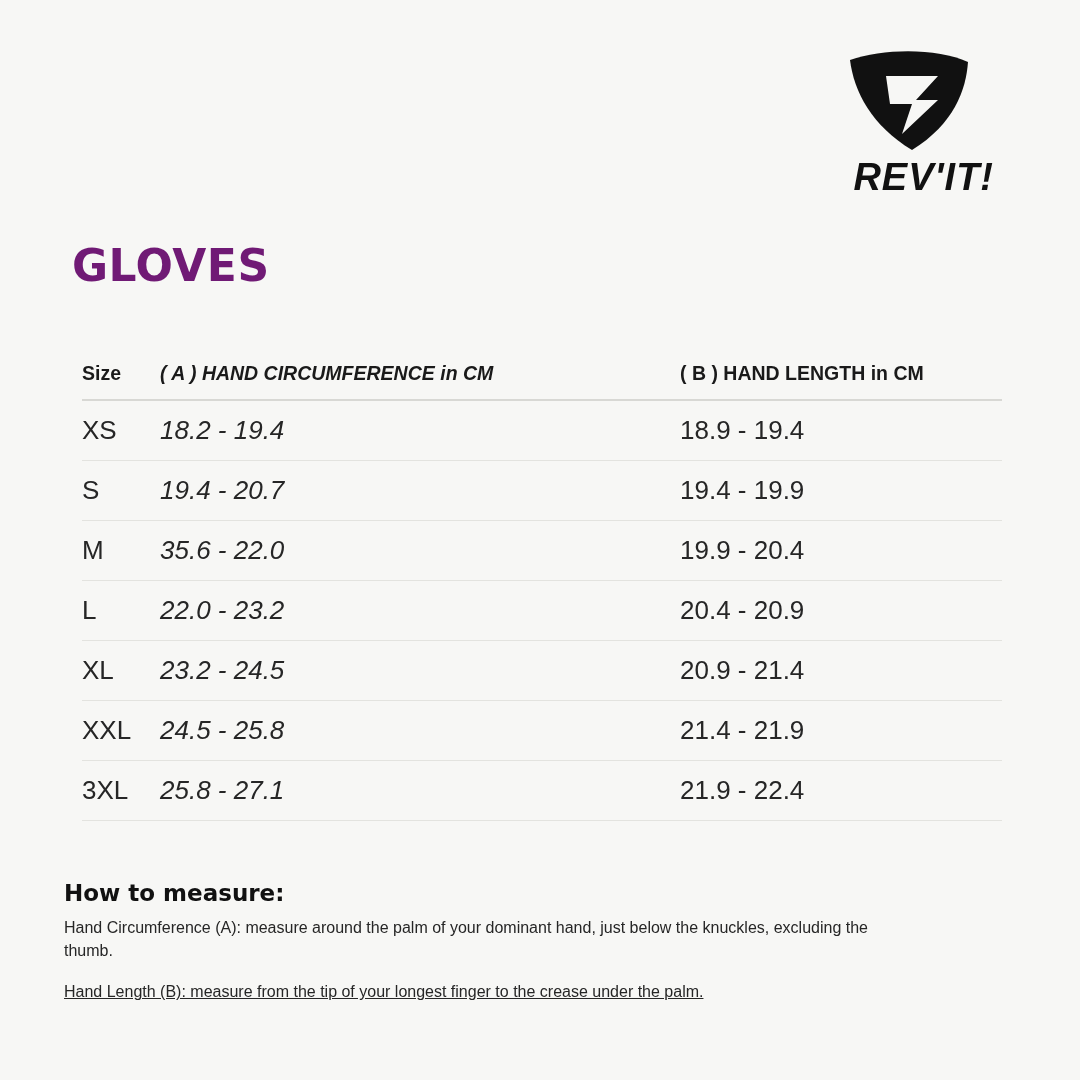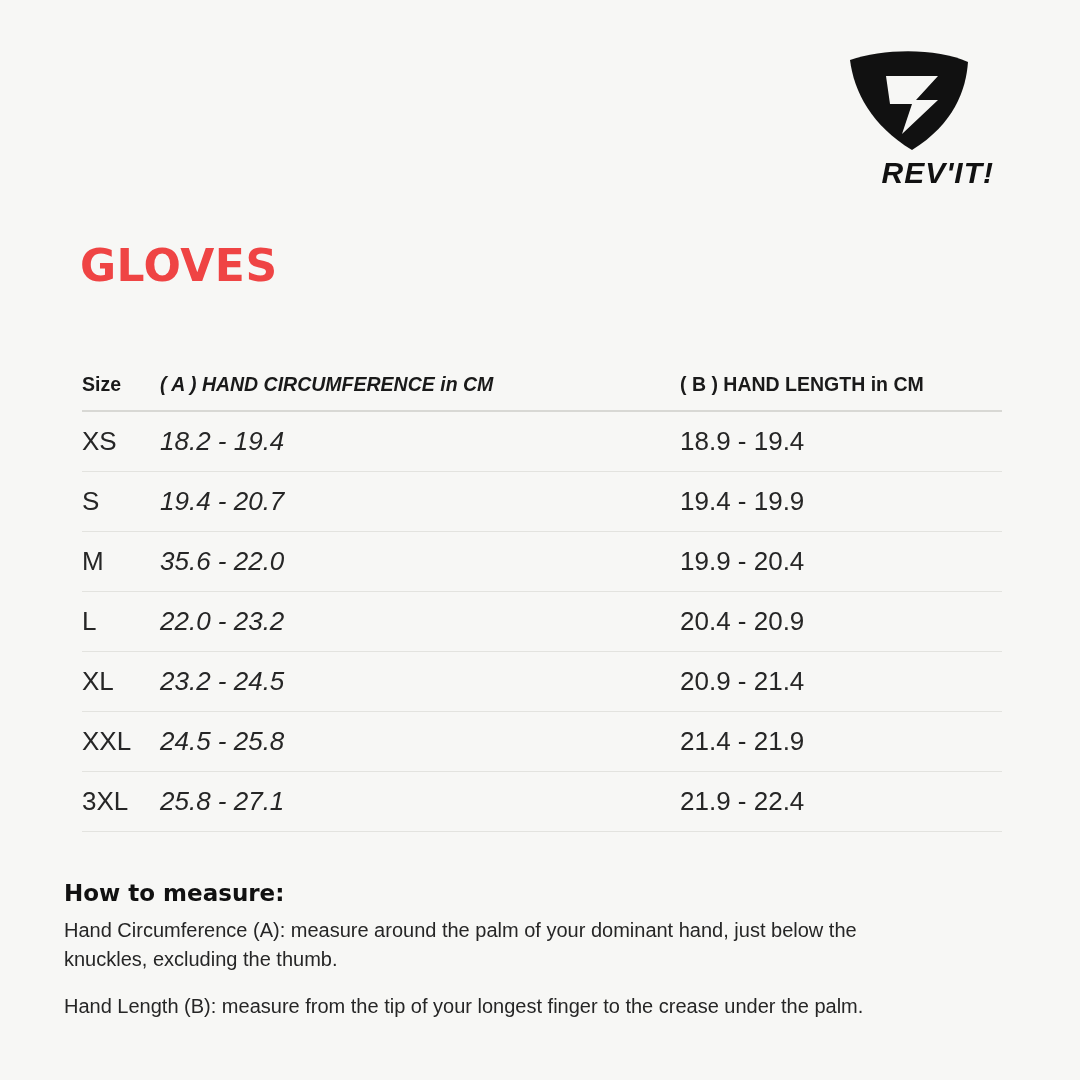--- a/index.html
+++ b/index.html
@@ -33,54 +33,53 @@
   .brand-mark {
     width: 132px;
     height: 108px;
     margin: 0 auto;
     display: block;
   }
   .brand-word {
     display: block;
     margin-top: 2px;
     font-family: "Liberation Sans", sans-serif;
-    font-size: 30px;
+    font-size: 38px;
     font-weight: bold;
     font-style: italic;
     letter-spacing: 1px;
     color: #111;
     text-align: right;
     padding-right: 4px;
   }
 
   
   .page-title {
     position: absolute;
-    left: 80px;
+    left: 72px;
     top: 240px;
     font-size: 44px;
     font-weight: bold;
     letter-spacing: 0.5px;
-    color: #ef4444;
+    color: #701a75;
     margin: 0;
     font-family: "DejaVu Sans", sans-serif;
   }
 
   
   .size-table-wrap {
     position: absolute;
     left: 82px;
     top: 362px;
     width: 920px;
   }
   table.size-table {
     width: 100%;
     border-collapse: collapse;
     font-size: 19px;
-    margin-top: 11px;
   }
   table.size-table thead th {
     text-align: left;
     font-size: 19.5px;
     font-weight: bold;
     color: #1a1a1a;
     padding: 0 0 14px 0;
     border-bottom: 2px solid #d8d8d4;
     white-space: nowrap;
   }
@@ -111,27 +110,27 @@
     width: 900px;
   }
   .howto-title {
     font-size: 23px;
     font-weight: bold;
     color: #111;
     margin: 0 0 10px 0;
     font-family: "DejaVu Sans", sans-serif;
   }
   .howto-p {
-    font-size: 20px;
+    font-size: 16px;
     line-height: 1.45;
     color: #262626;
     margin: 0 0 18px 0;
     max-width: 840px;
   }
-  .howto-p:last-child { margin-bottom: 0; }
+  .howto-p:last-child { margin-bottom: 0; text-decoration: underline; }
 </style>
 </head>
 <body>
 
 <div class="page">
 
   <div class="brand">
     <svg class="brand-mark" viewBox="0 0 132 108" aria-hidden="true">
       <path d="M8 14 C42 2, 96 2, 126 16 C124 44, 112 78, 70 104 C30 80, 12 46, 8 14 Z" fill="#111111"></path>
       <path d="M44 30 L96 30 L74 54 L96 54 L60 88 L70 58 L48 58 Z" fill="#f7f7f5"></path>

